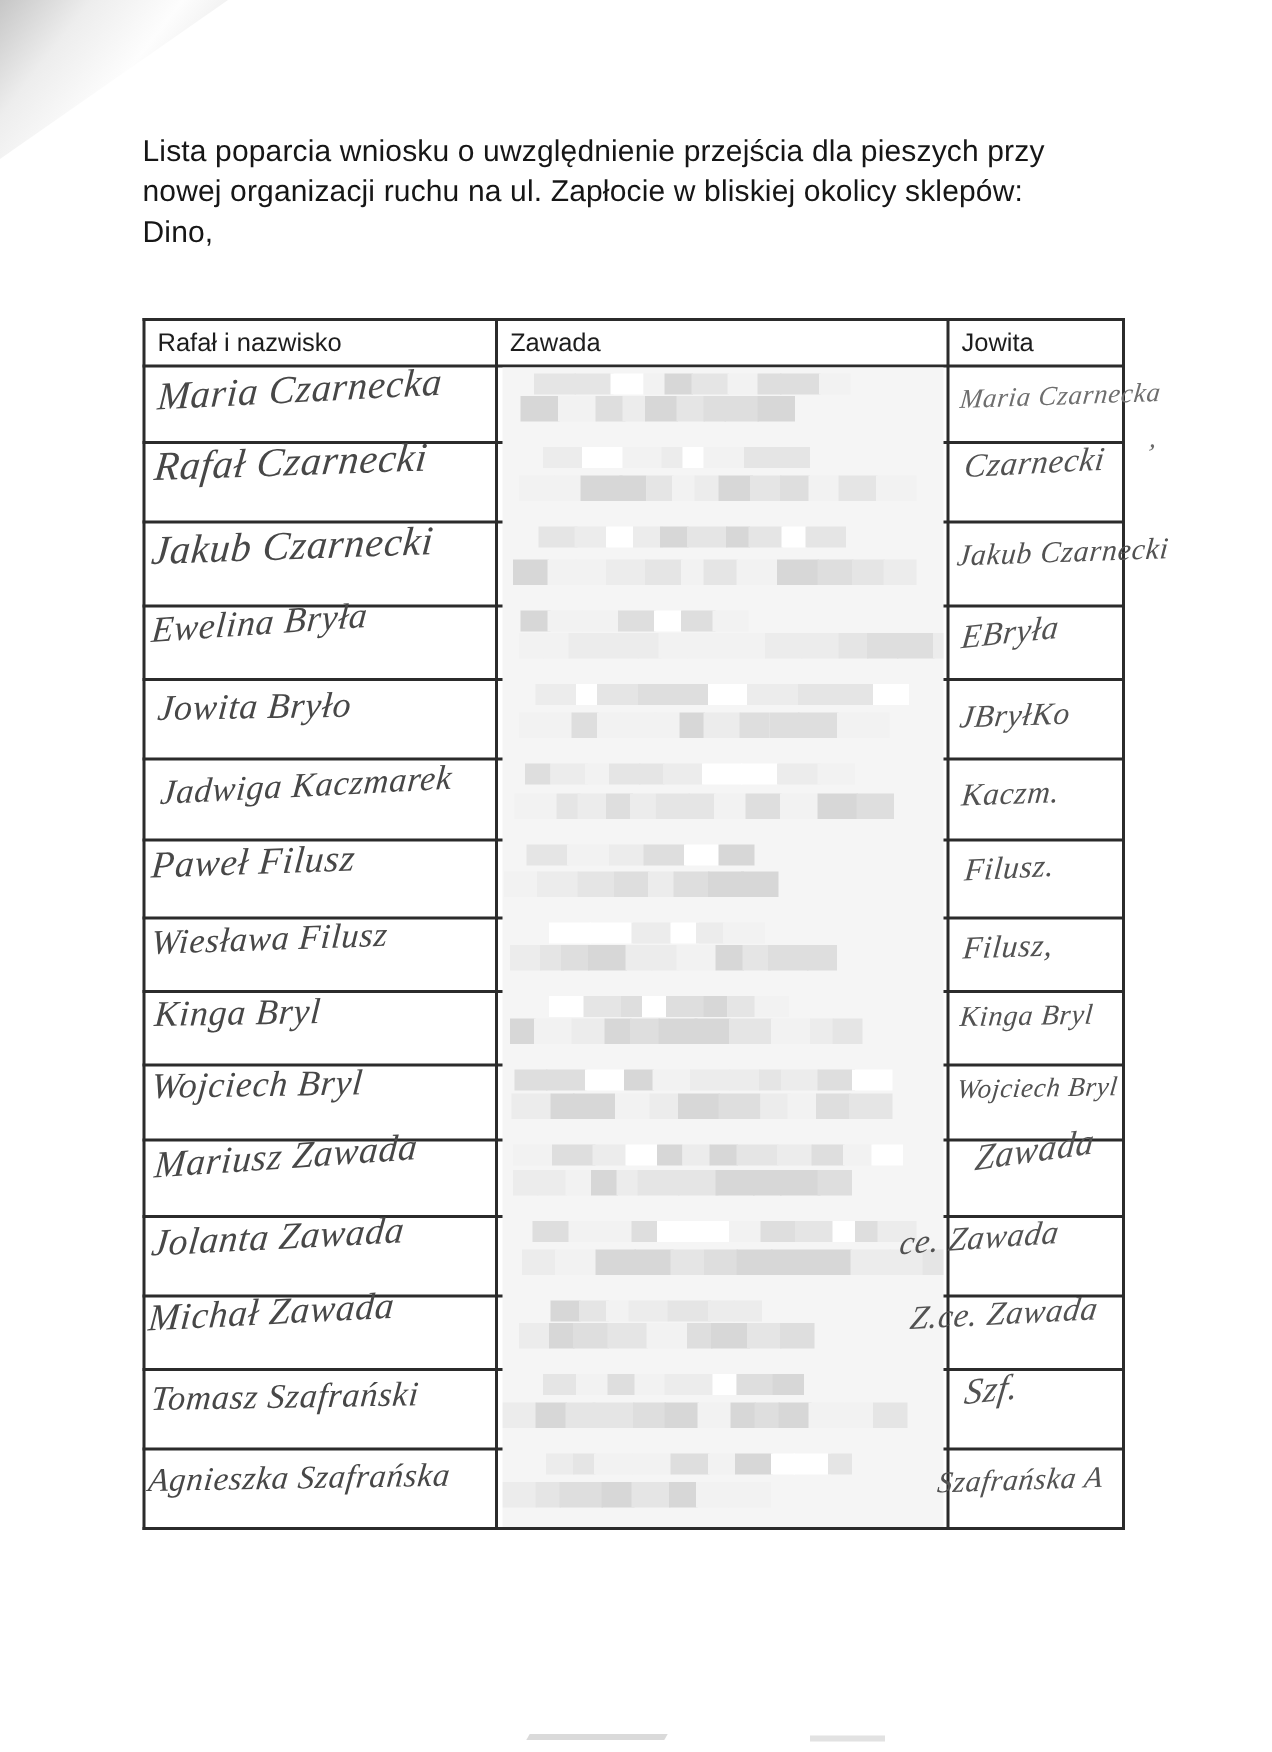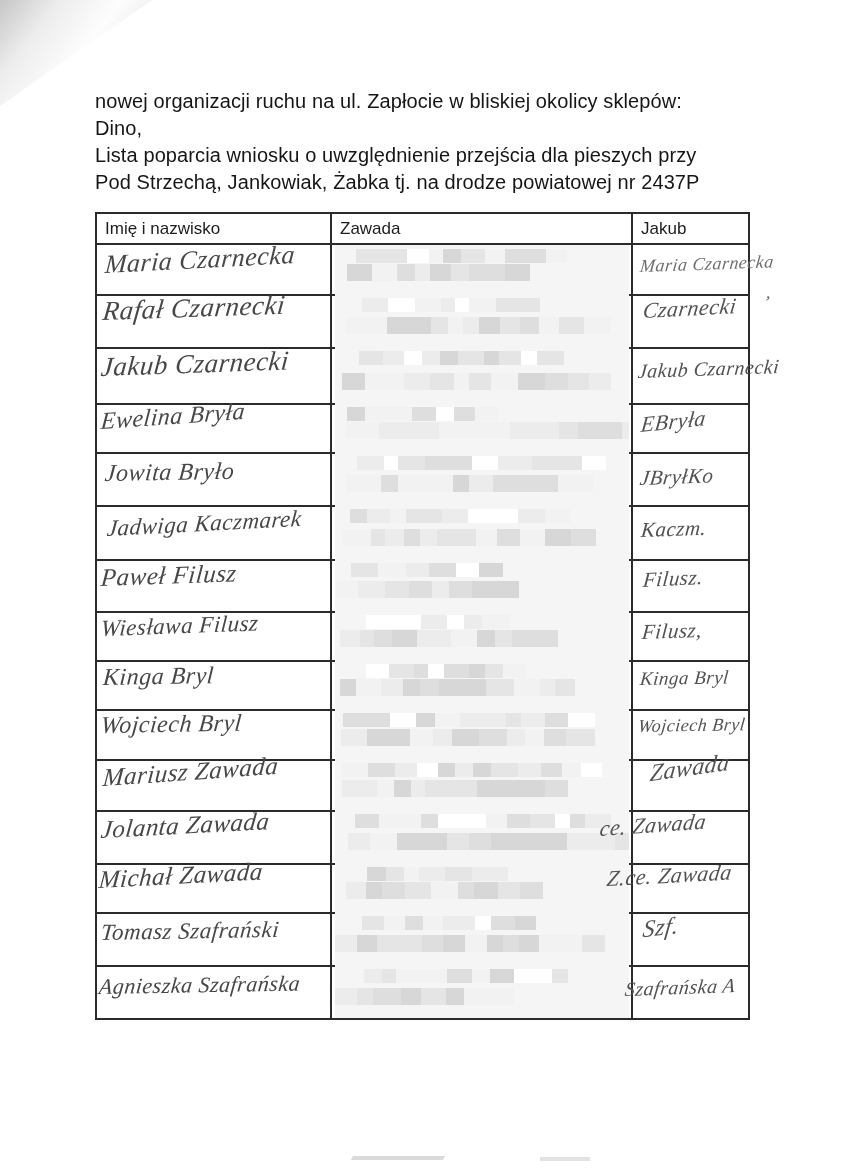--- a/index.html
+++ b/index.html
@@ -54,23 +54,22 @@
   .smudge2{position:absolute;left:540px;top:1157px;width:50px;height:4px;background:#e2e2e2;}
 </style>
 </head>
 <body>
 
 <div class="page">
 
   <div class="fold"></div>
 
   <div class="title">
+    <div>Lista poparcia wniosku o uwzględnienie przejścia dla pieszych przy</div>
     <div>nowej organizacji ruchu na ul. Zapłocie w bliskiej okolicy sklepów: Dino,</div>
-    <div>Lista poparcia wniosku o uwzględnienie przejścia dla pieszych przy</div>
-    <div>Pod Strzechą, Jankowiak, Żabka tj. na drodze powiatowej nr 2437P</div>
   </div>
 
   <div class="table">
 
     <div class="hline" style="top:0"></div>
     <div class="hline" style="top:31px"></div>
     <div class="hline" style="top:82px"></div>
     <div class="hline" style="top:135px"></div>
     <div class="hline" style="top:191px"></div>
     <div class="hline" style="top:240px"></div>
@@ -83,23 +82,23 @@
     <div class="hline" style="top:598px"></div>
     <div class="hline" style="top:651px"></div>
     <div class="hline" style="top:700px"></div>
     <div class="hline" style="top:753px"></div>
     <div class="hline" style="top:806px"></div>
     <div class="vline" style="left:0"></div>
     <div class="vline" style="left:235px"></div>
     <div class="vline" style="left:536px"></div>
     <div class="vline" style="left:653px"></div>
 
-    <div class="th" style="left:10px">Imię i nazwisko</div>
+    <div class="th" style="left:10px">Rafał i nazwisko</div>
     <div class="th" style="left:245px">Zawada</div>
-    <div class="th" style="left:546px">Jakub</div>
+    <div class="th" style="left:546px">Jowita</div>
 
     <div class="mosaic" id="mosaic">
         <div class="mcell" style="left: 21px; top: 4px; width: 28px; height: 14px; background: rgb(229, 229, 229);"></div>
         <div class="mcell" style="left: 48px; top: 4px; width: 26px; height: 14px; background: rgb(229, 229, 229);"></div>
         <div class="mcell" style="left: 72px; top: 4px; width: 22px; height: 14px; background: rgb(255, 255, 255);"></div>
         <div class="mcell" style="left: 94px; top: 4px; width: 16px; height: 14px; background: rgb(242, 242, 242);"></div>
         <div class="mcell" style="left: 108px; top: 4px; width: 19px; height: 14px; background: rgb(215, 215, 215);"></div>
         <div class="mcell" style="left: 126px; top: 4px; width: 25px; height: 14px; background: rgb(229, 229, 229);"></div>
         <div class="mcell" style="left: 150px; top: 4px; width: 20px; height: 14px; background: rgb(242, 242, 242);"></div>
         <div class="mcell" style="left: 170px; top: 4px; width: 16px; height: 14px; background: rgb(222, 222, 222);"></div>

